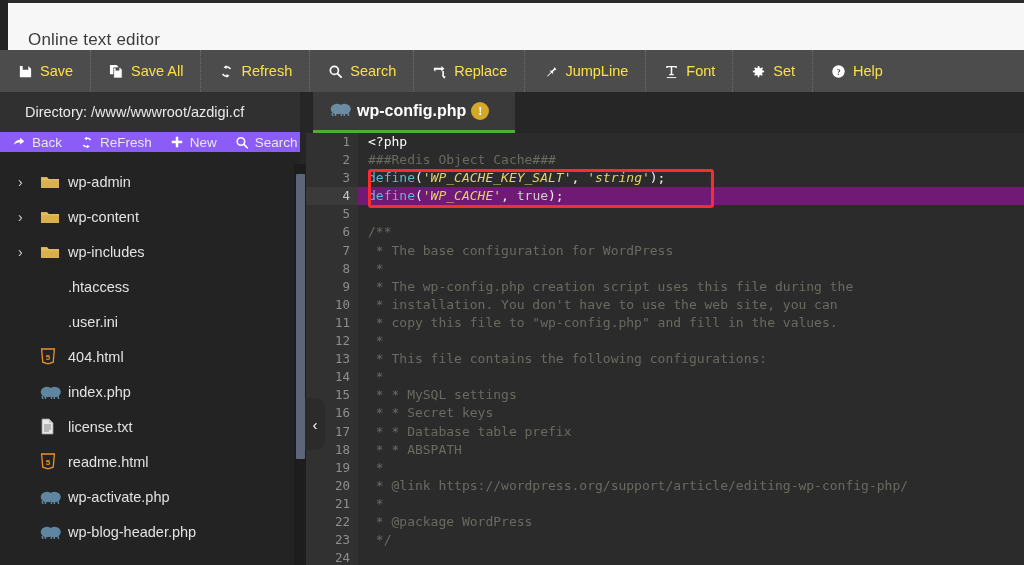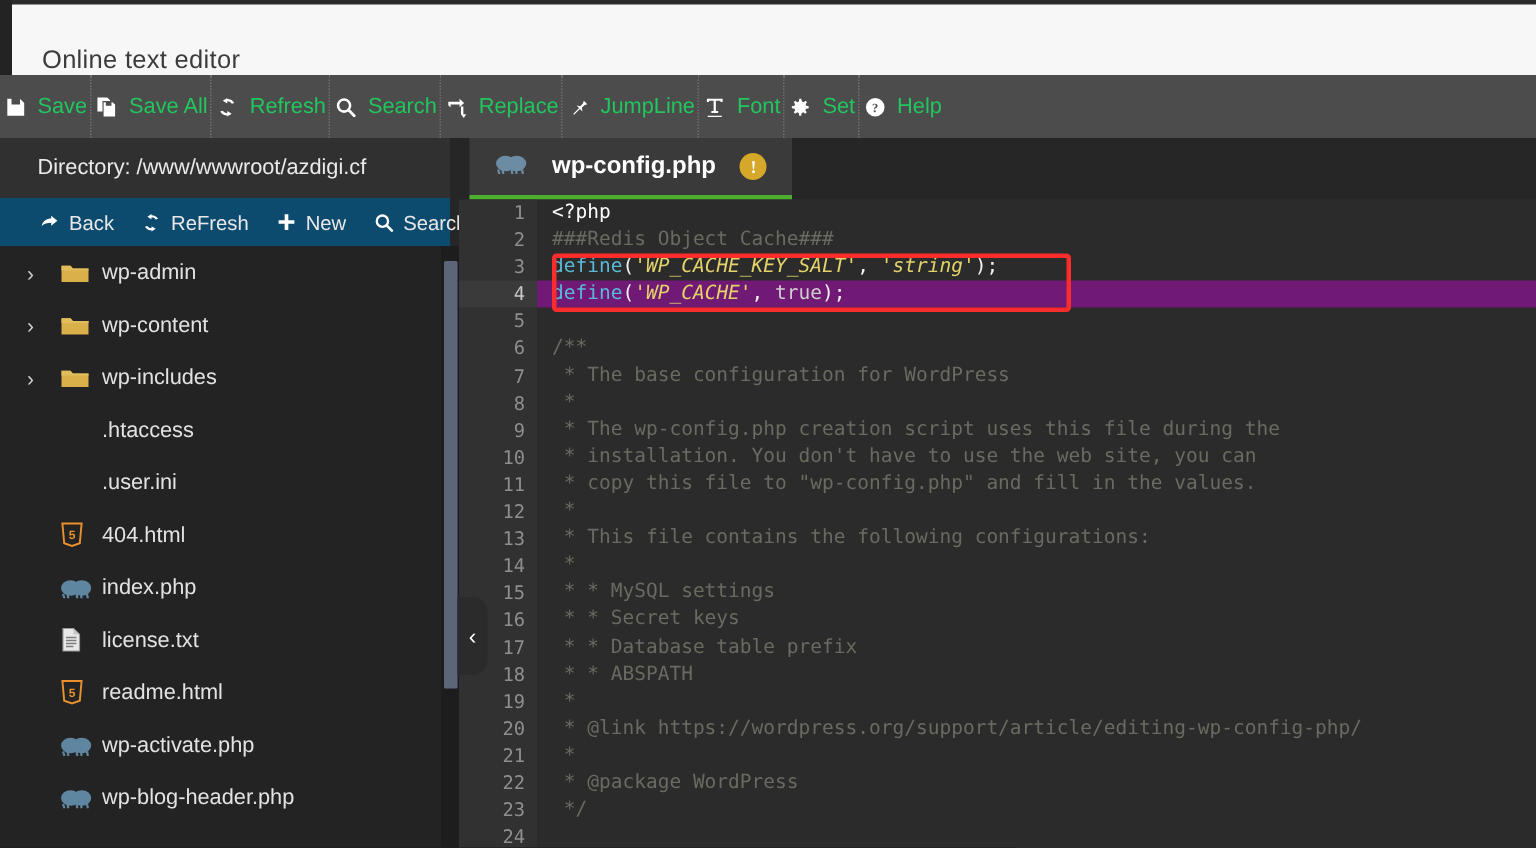--- a/index.html
+++ b/index.html
@@ -34,22 +34,22 @@
 
   
   .toolbar {
     position: absolute; left: 0; top: 50px; width: 1024px; height: 42px;
     background: #4c4c4c;
     display: flex; align-items: stretch;
   }
   .tb-btn {
     display: flex; align-items: center; justify-content: center;
     gap: 7px;
-    padding: 0 2px;
-    color: #22c55e; font-size: 14.5px;
+    padding: 0 17px;
+    color: #fde047; font-size: 14.5px;
     border-right: 1px dotted #6e6e6e;
     white-space: nowrap;
     cursor: pointer;
     user-select: none;
   }
   .tb-btn:last-child { border-right: none; }
   .tb-btn .ic { display: inline-flex; align-items: center; justify-content: center; width: 16px; height: 16px; }
   .tb-btn .ic svg { display: block; }
 
   
@@ -61,23 +61,23 @@
     background: #232323;
   }
   .dir-head {
     height: 40px; background: #303030;
     display: flex; align-items: center;
     padding-left: 25px;
     color: #eaeaea; font-size: 14.5px;
     white-space: nowrap; overflow: hidden;
   }
   .dir-tools {
-    height: 32px; background: #0c4a6e;
+    height: 20px; background: #8b5cf6;
     display: flex; align-items: center;
-    padding-left: 26px; gap: 0;
+    padding-left: 12px; gap: 0;
   }
   .dt-btn {
     display: flex; align-items: center; gap: 6px;
     color: #e8e8e8; font-size: 13.5px;
     padding: 0 10px 0 0; margin-right: 8px;
     cursor: pointer; user-select: none; white-space: nowrap;
   }
   .dt-btn .ic { display: inline-flex; width: 14px; height: 14px; align-items: center; justify-content: center; }
 
   .filelist {
@@ -125,21 +125,21 @@
     background: #2b2b2b;
   }
   .tabstrip {
     position: relative; height: 41px; background: #262626;
   }
   .tab {
     position: absolute; left: 7px; top: 0;
     height: 41px; min-width: 202px;
     background: #3a3a3a;
     border-bottom: 3px solid #4caf2f;
-    display: flex; align-items: center; gap: 16px;
+    display: flex; align-items: center; gap: 5px;
     padding: 0 17px;
     cursor: pointer; user-select: none;
   }
   .tab .name { color: #ffffff; font-size: 16px; font-weight: bold; white-space: nowrap; }
   .warn {
     width: 18px; height: 18px; border-radius: 50%;
     background: #d6a829;
     display: flex; align-items: center; justify-content: center;
     color: #fff; font-size: 12px; font-weight: bold;
     font-family: "Liberation Serif", serif;

